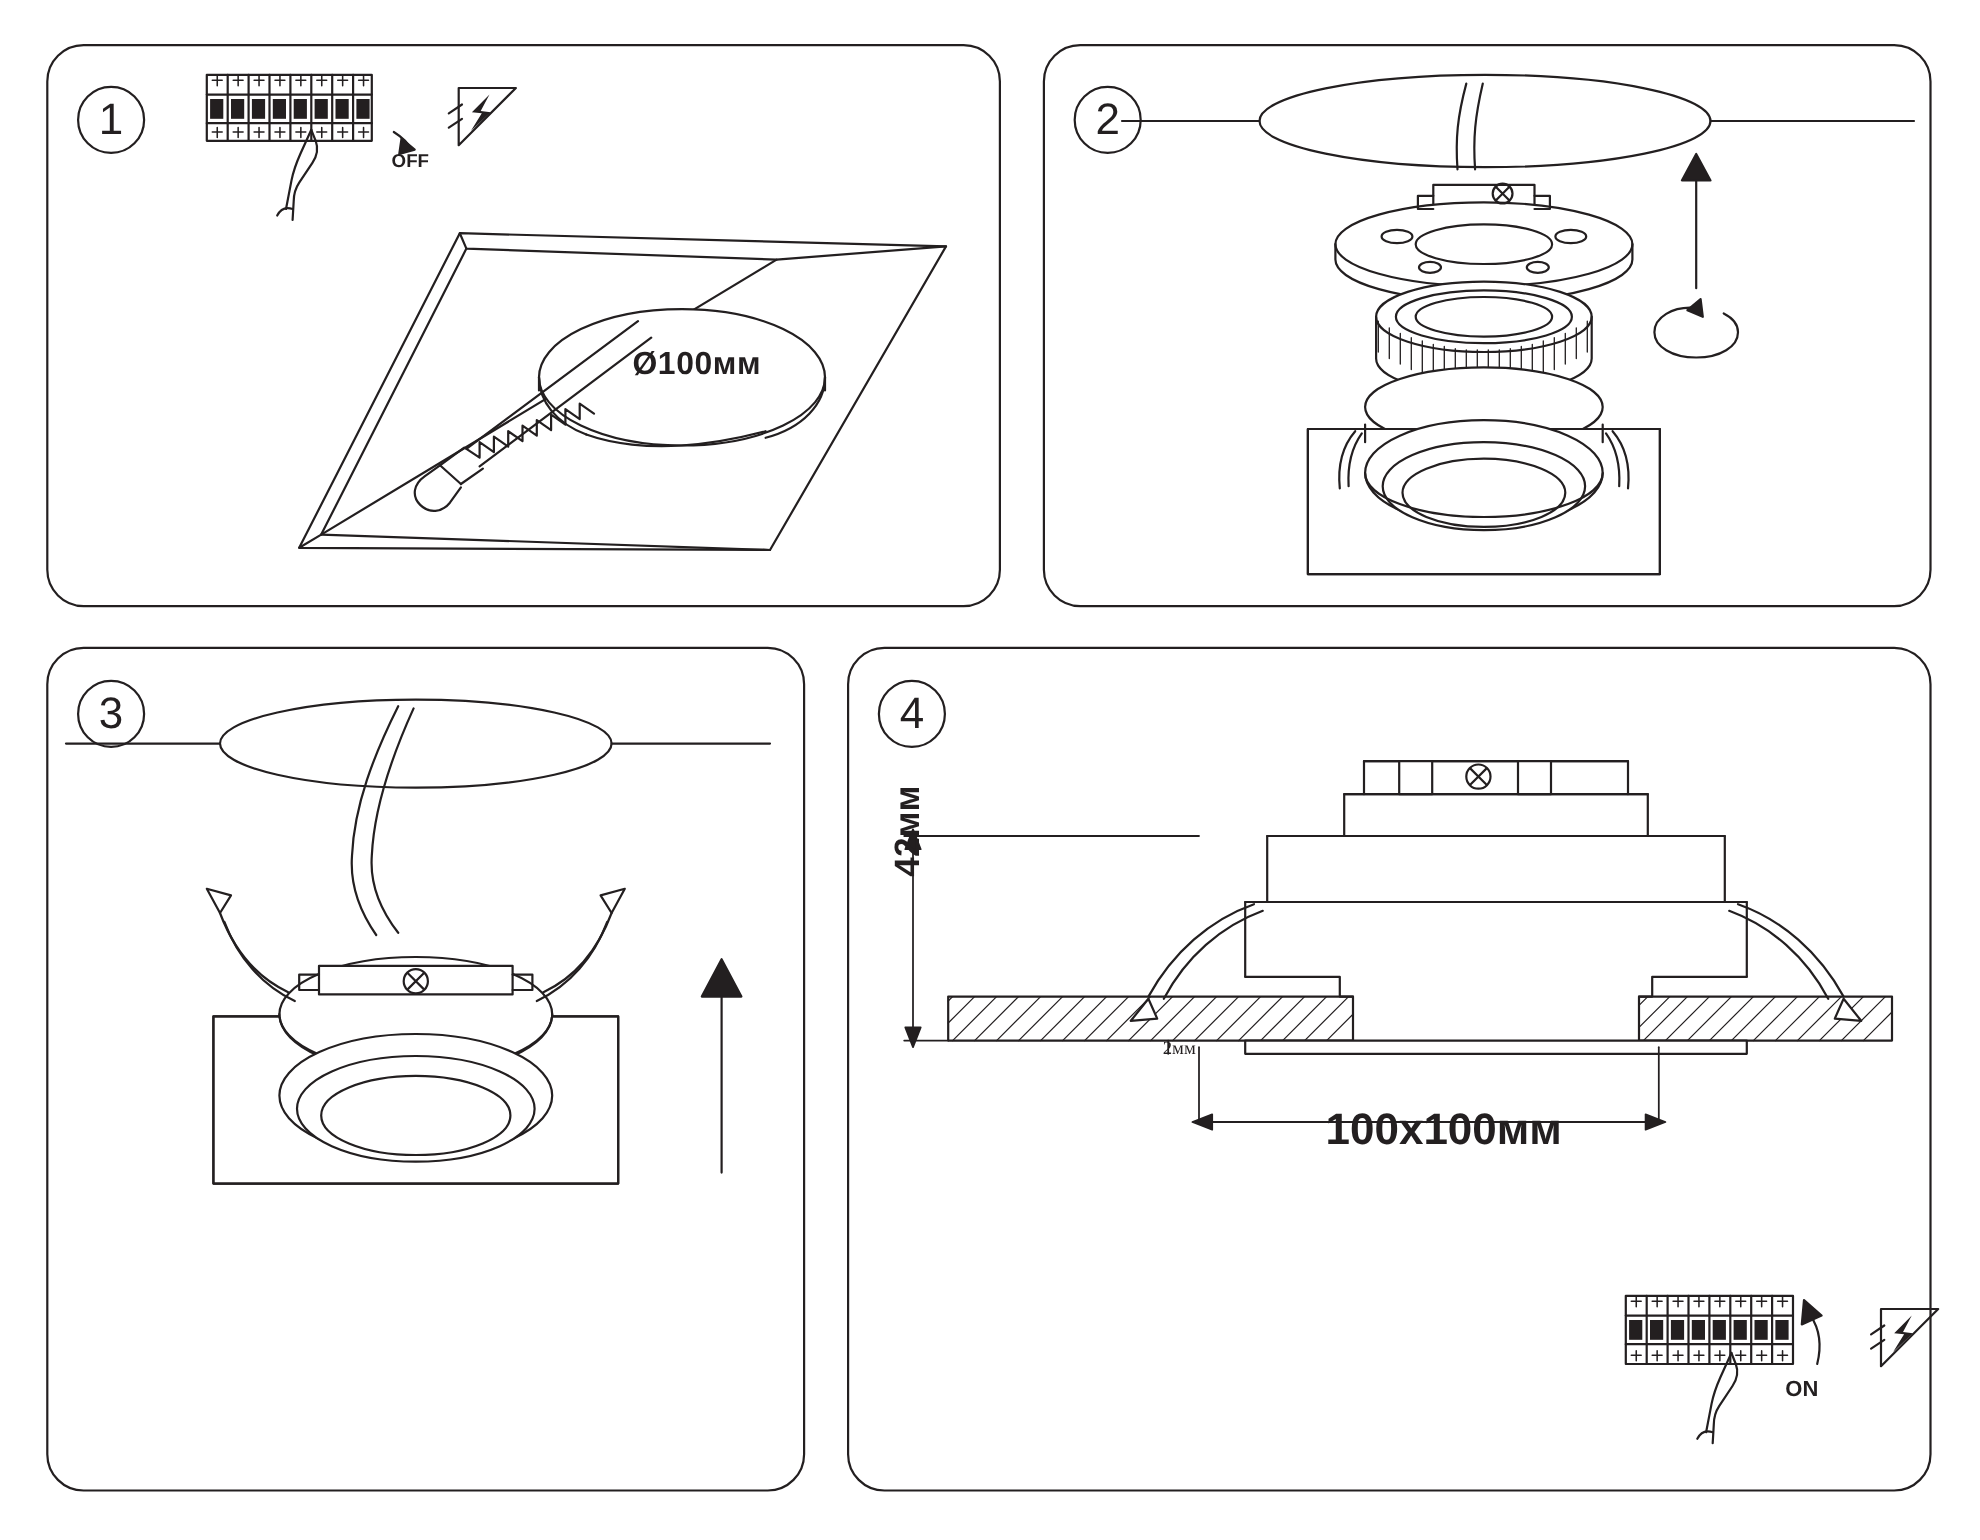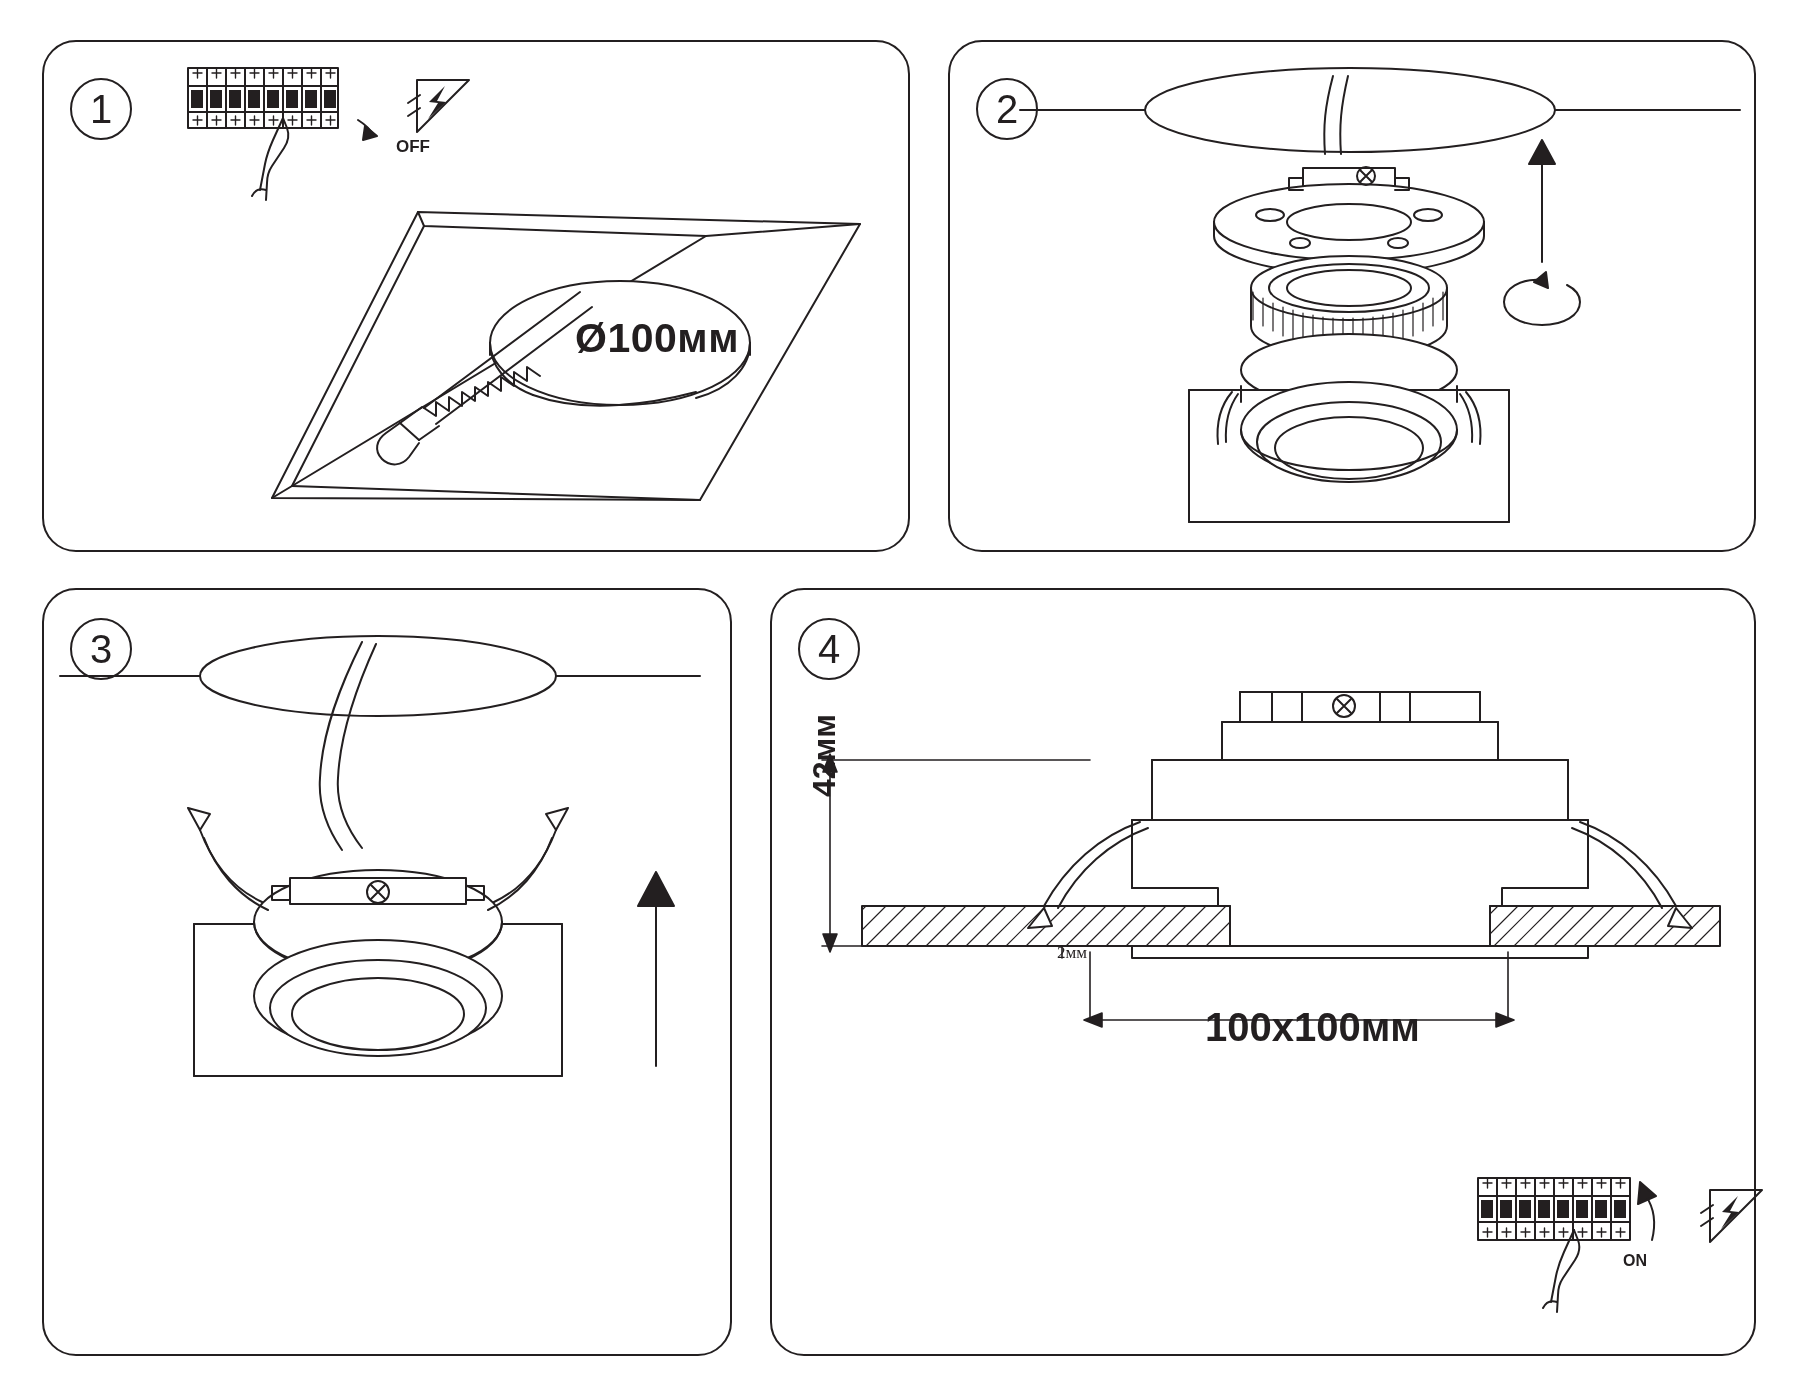--- a/index.html
+++ b/index.html
@@ -62,35 +62,34 @@
   }
   .lbl {
     position: absolute;
     color: #231f20;
     font-family: "Liberation Sans", sans-serif;
     white-space: nowrap;
   }
   #label-diameter {
     left: 575px;
     top: 315px;
-    font-size: 41px;
+    font-size: 29px;
     font-weight: bold;
     letter-spacing: 0.5px;
   }
   #label-off {
     left: 356px;
     top: 137px;
     font-size: 17px;
     font-weight: bold;
-    margin-left: 40px;
   }
   #label-on {
     left: 1623px;
     top: 1252px;
-    font-size: 16px;
+    font-size: 20px;
     font-weight: bold;
   }
   #label-height {
     left: 806px;
     top: 797px;
     font-size: 32px;
     font-weight: bold;
     transform: rotate(-90deg);
     transform-origin: left top;
   }

